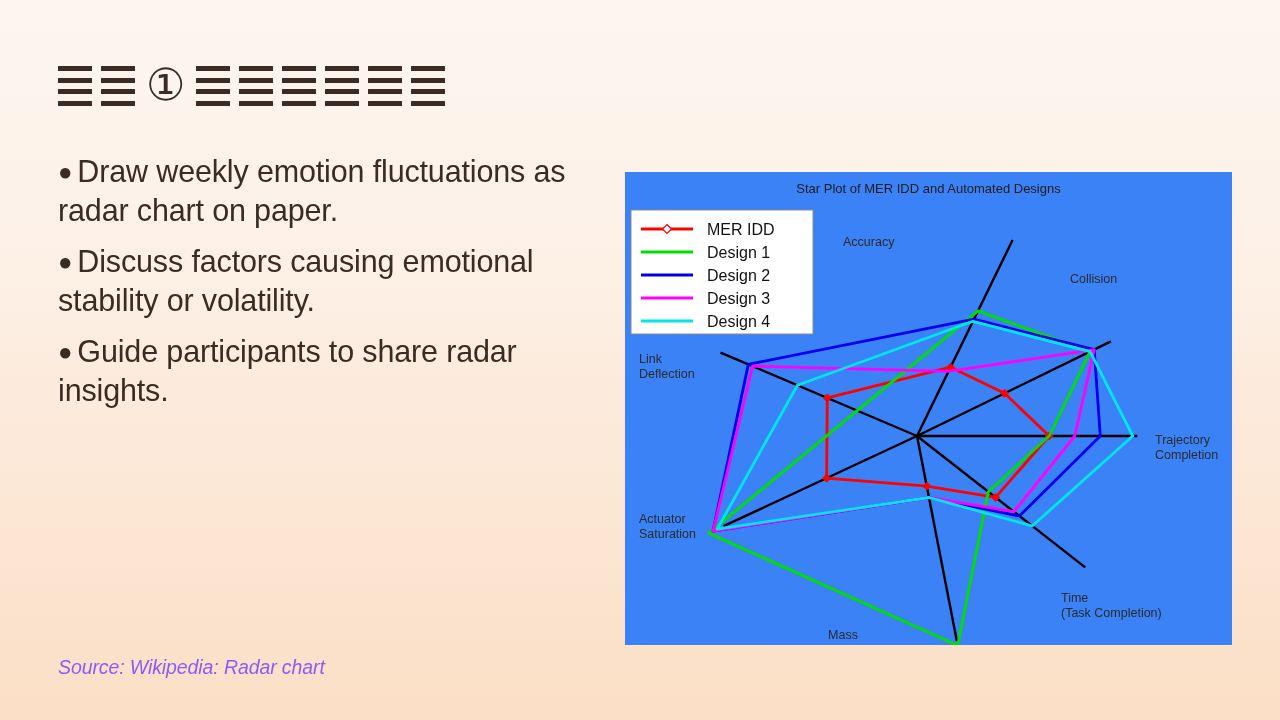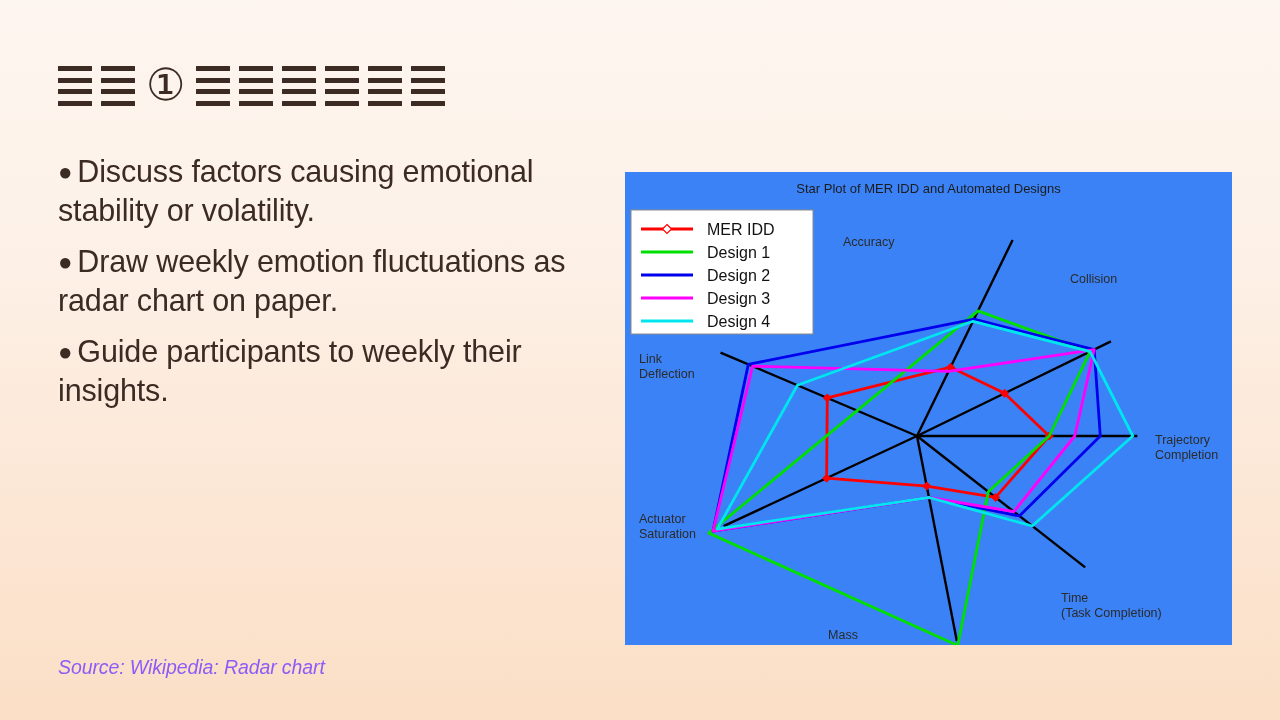--- a/index.html
+++ b/index.html
@@ -167,23 +167,23 @@
     </span>
   <span class="tofu">
       <i></i>
       <i></i>
       <i></i>
       <i></i>
     </span>
 </div>
 
 <div id="bullets">
+  <div class="bullet"><span class="dot">●</span><span>Draw weekly emotion fluctuations as radar chart on paper.</span></div>
   <div class="bullet"><span class="dot">●</span><span>Discuss factors causing emotional stability or volatility.</span></div>
-  <div class="bullet"><span class="dot">●</span><span>Draw weekly emotion fluctuations as radar chart on paper.</span></div>
-  <div class="bullet"><span class="dot">●</span><span>Guide participants to weekly their insights.</span></div>
+  <div class="bullet"><span class="dot">●</span><span>Guide participants to share radar insights.</span></div>
 </div>
 
 <div id="source-note">Source: Wikipedia: Radar chart</div>
 
 <div id="chart-panel">
   <div id="chart-title">Star Plot of MER IDD and Automated Designs</div>
   <svg id="chart-svg" width="607" height="473" viewBox="0 0 607 473">
     <g id="spokes">
         <line x1="292" y1="264" x2="387.59997969176203" y2="67.99099438307766" stroke="#000" stroke-width="2.4"></line>
         <line x1="292" y1="264" x2="485.9238034295083" y2="169.41704136878866" stroke="#000" stroke-width="2.4"></line>

